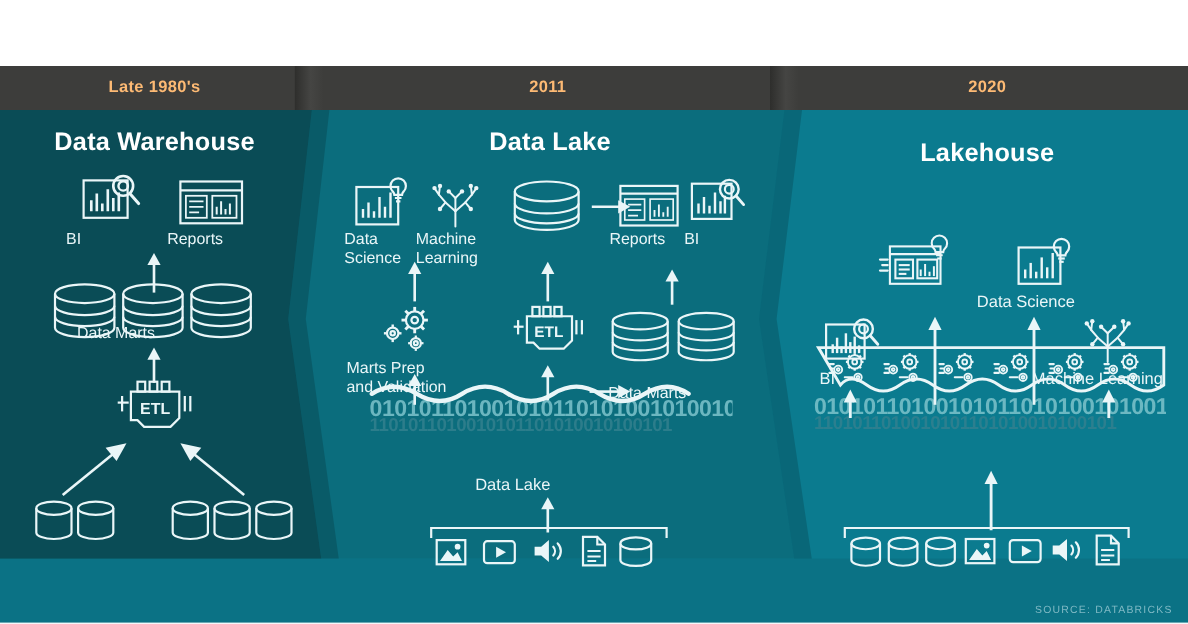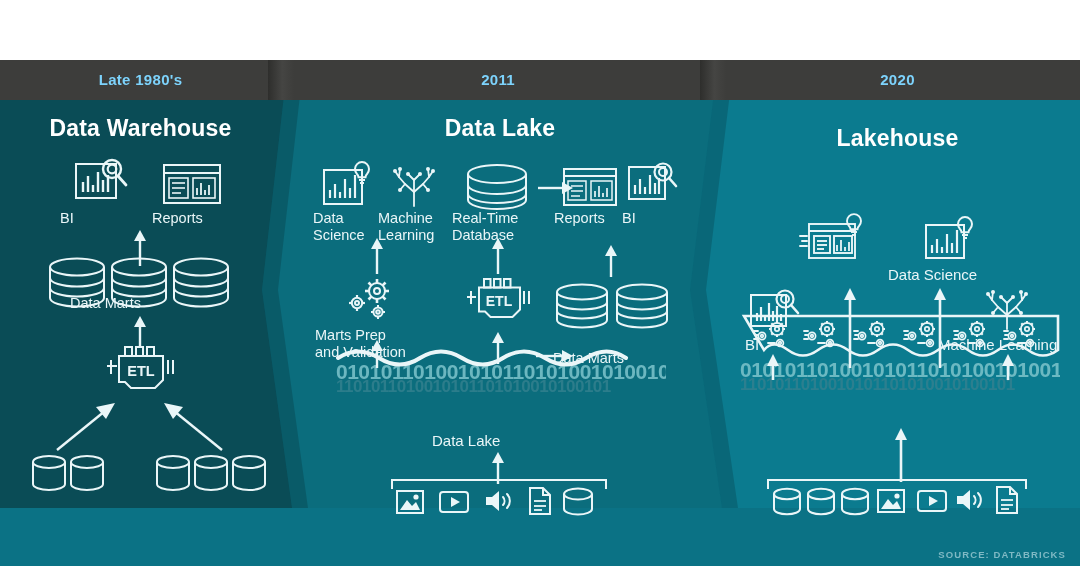--- a/index.html
+++ b/index.html
@@ -32,21 +32,21 @@
     width:1080px; height:40px;
     background:#3d3d3b;
     z-index:6;
   }
   .year{
     position:absolute;
     top:0;
     height:40px;
     line-height:40px;
     text-align:center;
-    color:#7dd3fc;
+    color:#fdba74;
     font-size:15px;
     font-weight:bold;
     letter-spacing:.3px;
   }
   #year0{left:0;width:281px;}
   #year1{left:281px;width:434px;}
   #year2{left:715px;width:365px;}
   .yearnotch{
     position:absolute;
     top:0;height:40px;width:26px;
@@ -76,21 +76,21 @@
   }
   .lbl.big{font-size:15px;}
   .icon{position:absolute;z-index:4;}
   .icon svg{display:block;overflow:visible;}
   #source{
     position:absolute;
     right:14px;
     bottom:6px;
     color:#7fb9c4;
     font-size:9.5px;
-    font-weight:bold;
+    font-weight:normal;
     letter-spacing:1.1px;
     z-index:8;
     margin-top:48px;
   }
   .binrow{
     position:absolute;
     z-index:3;
     font-family:"Liberation Sans", sans-serif;
     font-weight:bold;
     white-space:nowrap;
@@ -312,22 +312,20 @@
     <div class="icon" style="left:466px;top:104px;">
       <svg width="64" height="48" viewBox="0 0 64 48">
         <g fill="none" stroke="#eaf6f8" stroke-width="2">
           <ellipse cx="31" cy="10" rx="29" ry="9"></ellipse>
           <path d="M2,10 v26 a29,9 0 0 0 58,0 v-26"></path>
           <path d="M2,21 a29,9 0 0 0 58,0"></path>
             <path d="M2,30 a29,9 0 0 0 58,0"></path>
         </g>
       </svg>
     </div>
-    <div class="lbl" style="left:452px;top:150px;width:92px;">Real-Time
-Database</div>
 
     <div class="icon" style="left:538px;top:120px;">
       <svg width="36" height="16" viewBox="0 0 36 16">
         <line x1="0" y1="8" x2="26" y2="8" stroke="#eaf6f8" stroke-width="2.4"></line>
         <polygon points="35,8 24,2 24,14" fill="#eaf6f8"></polygon>
       </svg>
     </div>
 
     <div class="icon" style="left:563px;top:108px;">
       <svg width="54" height="38" viewBox="0 0 54 38">

